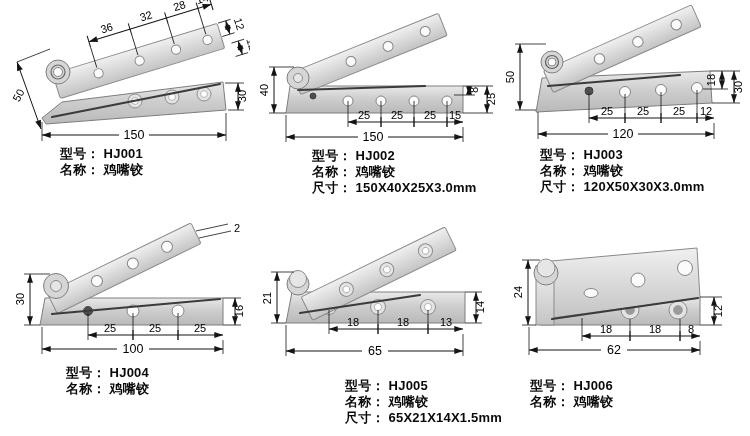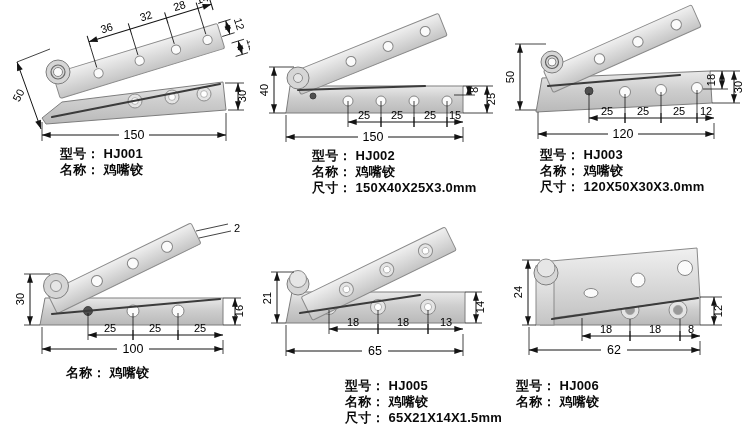--- a/index.html
+++ b/index.html
@@ -323,20 +323,21 @@
       </g>
       <g>
         <line class="ext" x1="42" y1="109" x2="42" y2="136"></line>
           <line class="ext" x1="223" y1="122" x2="223" y2="136"></line>
         <line class="dim" x1="42" y1="131" x2="223" y2="131" marker-start="url(#arr)" marker-end="url(#arr)"></line>
         <rect class="bg" x="117" y="124" width="32" height="13"></rect>
         <text class="dt" x="133" y="135" text-anchor="middle">100</text>
       </g>
     </svg>
     <div class="info" style="left:66px;top:147px">
+      <span class="ln"><span>型号：</span><span class="val">HJ004</span></span>
       <span class="ln"><span>名称：</span><span class="val">鸡嘴铰</span></span>
     </div>
   </div>
 
   <div class="panel" style="left:250px;top:218px">
     <svg width="250" height="158" viewBox="0 0 250 158">
       <g>
         <polygon class="plate" points="42,74 215,74 215,105 36,105"></polygon>
         <g>
             <circle class="hole-o" cx="79" cy="89" r="7.5"></circle>
@@ -458,19 +459,19 @@
         <text class="d" x="191" y="115" text-anchor="middle">8</text>
       </g>
       <g>
         <line class="ext" x1="29" y1="109" x2="29" y2="137"></line>
           <line class="ext" x1="200" y1="123" x2="200" y2="137"></line>
         <line class="dim" x1="29" y1="132" x2="200" y2="132" marker-start="url(#arr)" marker-end="url(#arr)"></line>
         <rect class="bg" x="101" y="125" width="26" height="13"></rect>
         <text class="dt" x="114" y="136" text-anchor="middle">62</text>
       </g>
     </svg>
-    <div class="info" style="left:16px;top:160px">
+    <div class="info" style="left:30px;top:160px">
       <span class="ln"><span>型号：</span><span class="val">HJ006</span></span>
       <span class="ln"><span>名称：</span><span class="val">鸡嘴铰</span></span>
     </div>
   </div>
 
 </div>
 
 </body></html>

